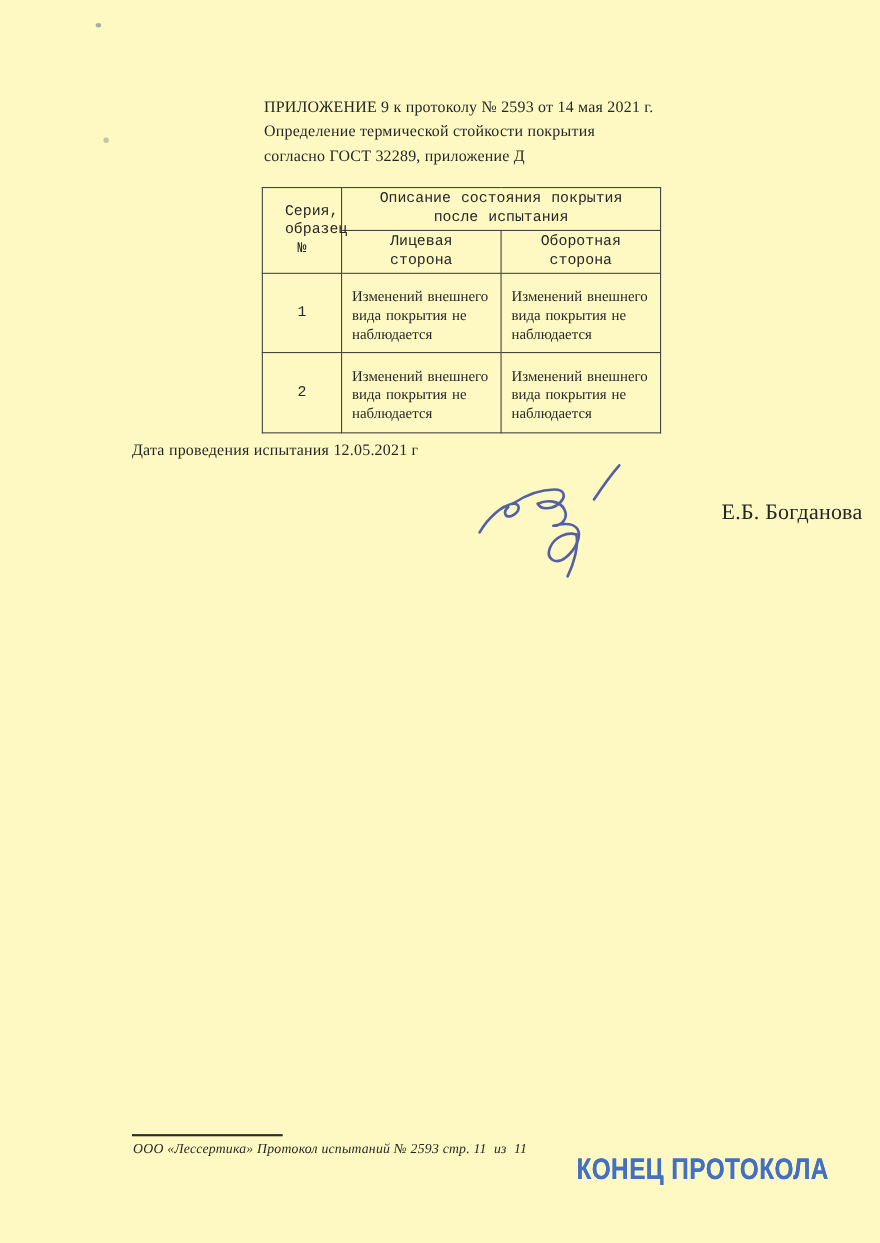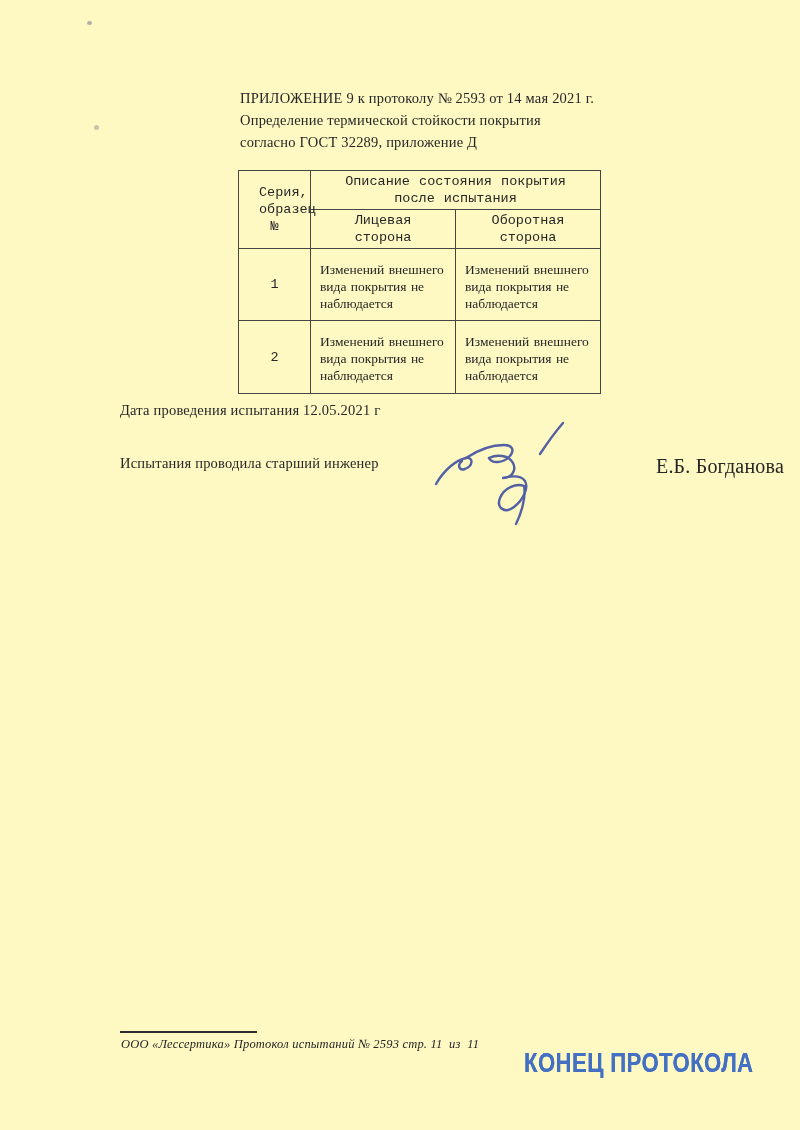--- a/index.html
+++ b/index.html
@@ -160,21 +160,20 @@
       <tr class="row2">
         <td class="c-center">2</td>
         <td class="c-text">Изменений внешнего вида покрытия не наблюдается</td>
         <td class="c-text">Изменений внешнего вида покрытия не наблюдается</td>
       </tr>
     </tbody>
   </table>
 
   <div class="date-line">Дата проведения испытания 12.05.2021 г</div>
 
-  <div class="tester-line">Испытания проводила старший инженер</div>
 
   <svg class="signature" viewBox="0 0 152 120" xmlns="http://www.w3.org/2000/svg">
     <g fill="none" stroke="#3c4ba0" stroke-width="2.4" stroke-linecap="round" stroke-linejoin="round" opacity="0.88">
       <path d="M8,72 C16,58 28,48 38,46 C46,45 45,54 37,57 C31,59 29,53 34,49"></path>
       <path d="M38,46 C50,38 64,33 76,33 C85,33 87,39 81,45 C75,51 64,52 61,46"></path>
       <path d="M61,46 C69,42 81,43 85,51 C89,59 83,66 75,66 C83,64 93,63 97,69 C101,76 95,88 86,95 C77,102 68,96 72,86 C76,76 88,71 96,74"></path>
       <path d="M96,74 C98,84 94,100 88,112"></path>
       <path d="M112,42 C120,30 128,19 135,11"></path>
     </g>
   </svg>

